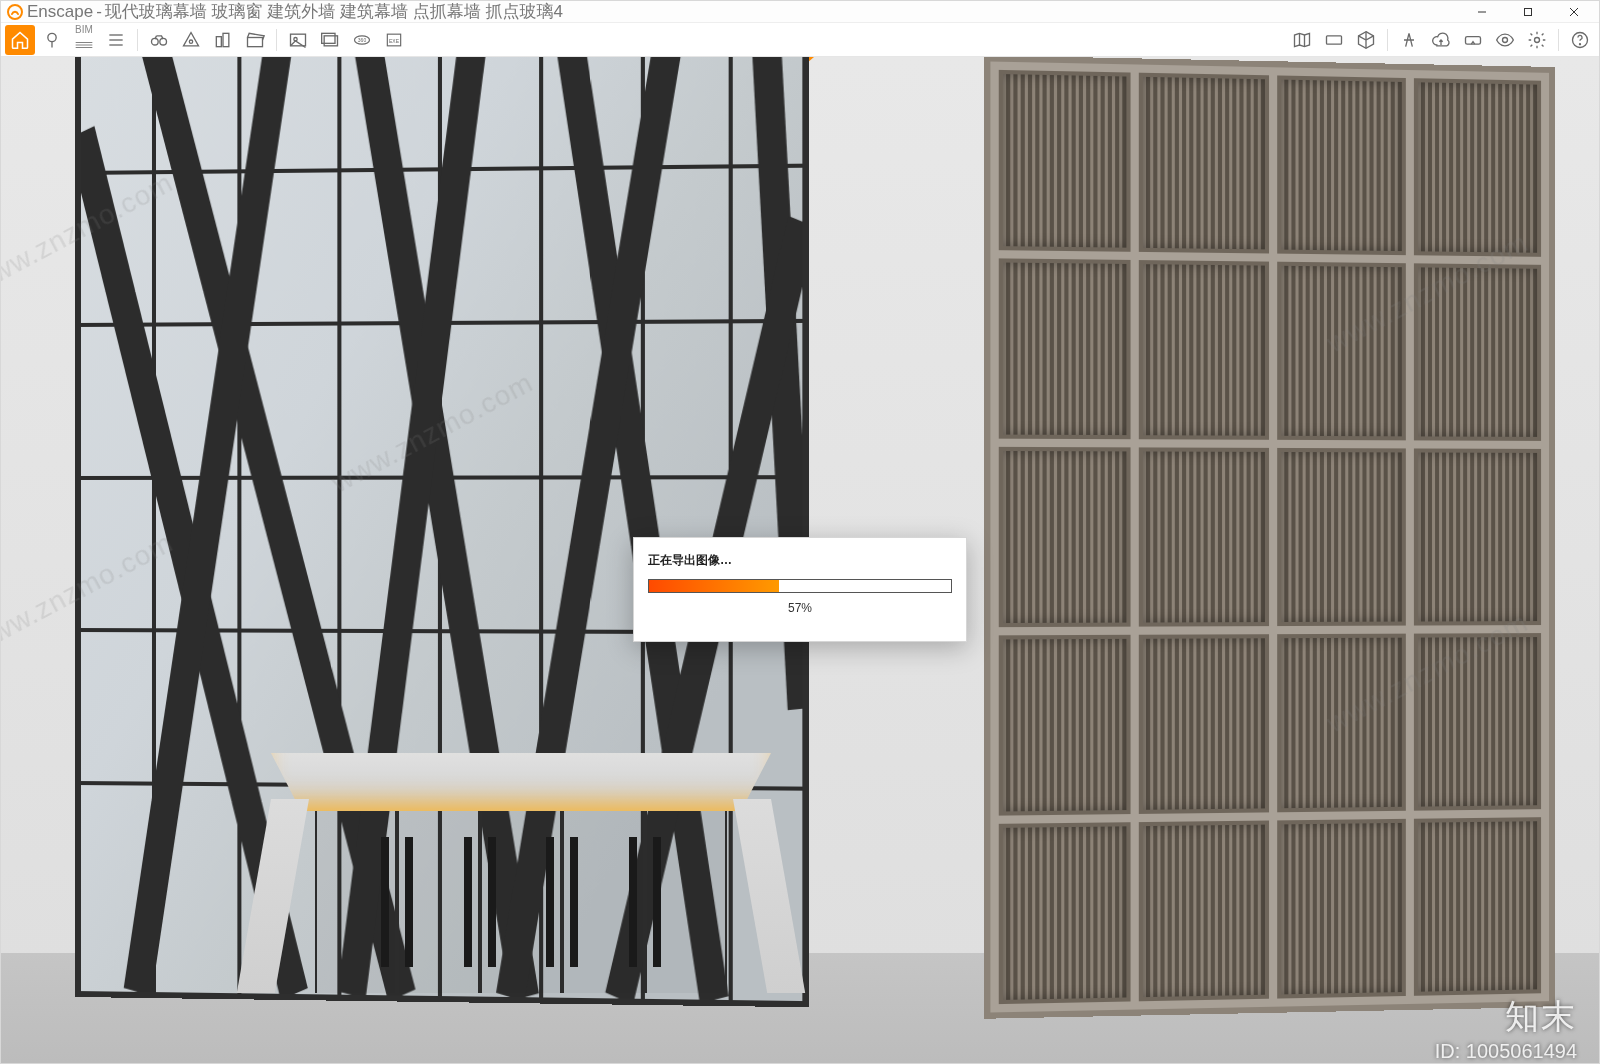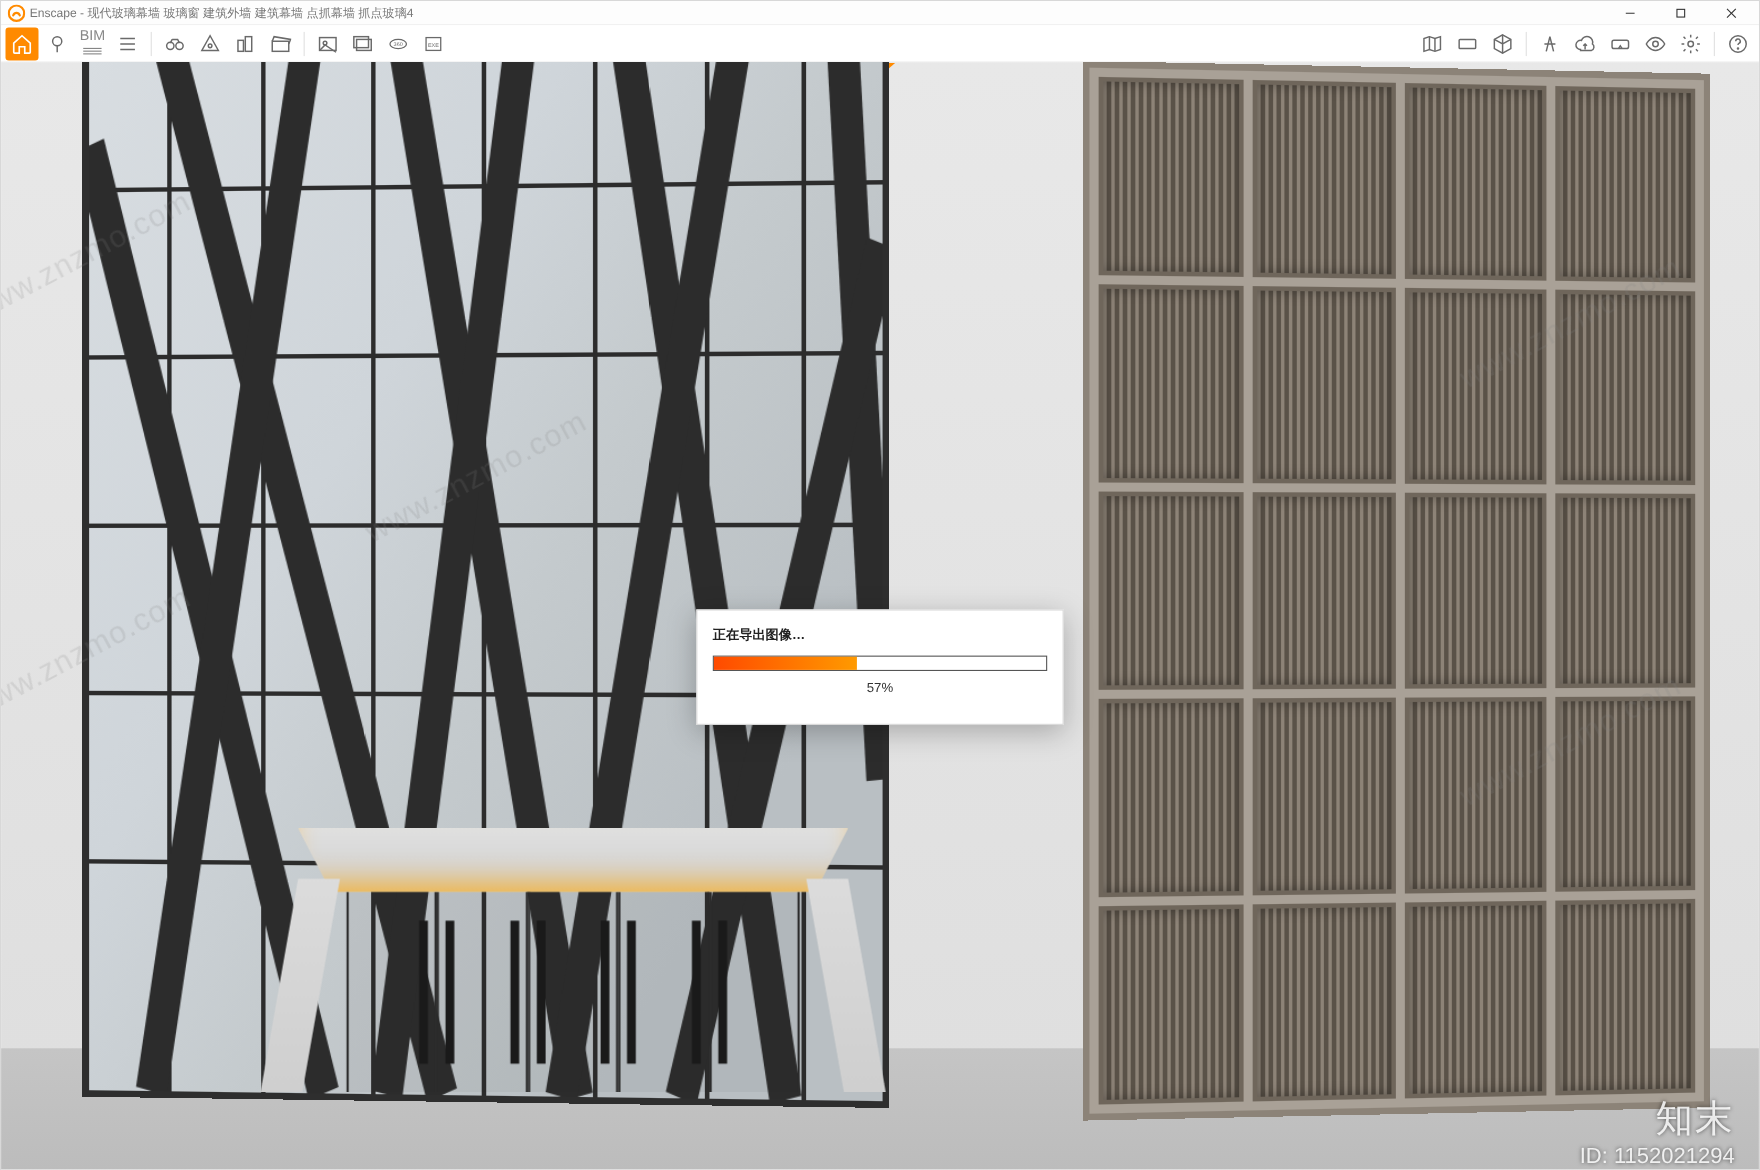--- a/index.html
+++ b/index.html
@@ -1,35 +1,35 @@
 <!DOCTYPE html>
 <html><head>
 <meta charset="utf-8">
 <style>
   * { box-sizing: border-box; margin: 0; padding: 0; }
   html, body { width: 1600px; height: 1064px; overflow: hidden; font-family: "Segoe UI", "Microsoft YaHei", Arial, sans-serif; background: #fff; }
   .window { width: 1600px; height: 1064px; display: flex; flex-direction: column; border: 1px solid #d8d8d8; }
 
   
-  .titlebar { height: 22px; display: flex; align-items: center; background: #fdfdfd; padding: 0 2px; font-size: 11px; color: #777; border-bottom: 1px solid #eee; }
+  .titlebar { height: 22px; display: flex; align-items: center; background: #fdfdfd; padding: 0 2px; font-size: 17px; color: #777; border-bottom: 1px solid #eee; }
   .titlebar .app-icon { width: 16px; height: 16px; margin: 0 4px; }
   .titlebar .title-text { flex: 0 0 auto; }
   .titlebar .spacer { flex: 1; }
   .titlebar .win-btn { width: 46px; height: 22px; display: flex; align-items: center; justify-content: center; color: #333; }
 
   
   .toolbar-row { height: 34px; display: flex; align-items: center; background: #fff; padding: 0 4px; border-bottom: 1px solid #e6e6e6; }
   .tool-left, .tool-right { display: flex; align-items: center; gap: 2px; }
   .tool-left { flex: 0 0 auto; }
   .tool-spacer { flex: 1; }
   .tool-btn { width: 30px; height: 30px; display: flex; align-items: center; justify-content: center; border-radius: 3px; color: #6a6a6a; }
   .tool-btn.accent { background: #ff8a00; color: #fff; }
   .tool-btn svg { width: 20px; height: 20px; }
   .tool-sep { width: 1px; height: 22px; background: #e0e0e0; margin: 0 4px; }
-  .bim-label { font-size: 13px; color: #888; text-align: center; line-height: 1; }
+  .bim-label { font-size: 10px; color: #888; text-align: center; line-height: 1; }
 
   
   .viewport { flex: 1; position: relative; overflow: hidden; background: linear-gradient(#e8e8e8, #e4e4e4 40%, #dedede); }
   .floor { position: absolute; left: 0; right: 0; bottom: 0; height: 110px; background: linear-gradient(#c5c5c5, #bcbcbc); }
 
   
   .facade-left { position: absolute; left: 74px; top: -20px; width: 720px; height: 960px;
     background: linear-gradient(120deg, #d8dde1 0%, #cfd5da 35%, #c4cacd 55%, #b9bfc3 80%);
     border: 6px solid #2e2e2e; border-top: none;
     transform: perspective(2400px) rotateY(-4deg); transform-origin: left center;
@@ -76,21 +76,21 @@
   .wm1 { left: -40px; top: 160px; }
   .wm2 { left: -40px; top: 520px; }
   .wm3 { left: 320px; top: 360px; }
   .wm4 { right: 60px; top: 600px; }
   .wm5 { right: 60px; top: 220px; }
   .wm-br { position: absolute; right: 22px; bottom: 0; text-align: right; color: rgba(255,255,255,0.85); text-shadow: 0 0 4px rgba(0,0,0,0.6); }
   .wm-br .brand { font-size: 34px; font-weight: 300; letter-spacing: 2px; }
   .wm-br .idline { font-size: 20px; font-weight: 500; }
 
   
-  .dialog { position: absolute; left: 50%; top: 497px; transform: translateX(-50%); width: 334px; background: #fff; box-shadow: 0 6px 24px rgba(0,0,0,0.25); border: 1px solid #d6d6d6; padding: 14px 14px 10px 14px; }
+  .dialog { position: absolute; left: 50%; top: 480px; transform: translateX(-50%); width: 334px; background: #fff; box-shadow: 0 6px 24px rgba(0,0,0,0.25); border: 1px solid #d6d6d6; padding: 14px 14px 10px 14px; }
   .dialog .dlg-title { font-size: 12px; font-weight: 600; color: #222; margin-bottom: 10px; }
   .dialog .progress-outer { width: 100%; height: 14px; border: 1px solid #555; background: #fff; position: relative; }
   .dialog .progress-fill { position: absolute; left: 0; top: 0; bottom: 0; background: linear-gradient(90deg, #ff4a00, #ff9a00); }
   .dialog .pct { text-align: center; font-size: 12px; color: #333; margin: 8px 0 16px 0; }
   .dialog .dlg-actions { display: flex; justify-content: flex-end; }
   .dialog .btn-cancel { font-size: 12px; color: #333; padding: 3px 6px; background: transparent; border: none; cursor: pointer; }
 </style>
 </head>
 <body>
 
@@ -397,21 +397,21 @@
         </div>
     </div>
 
     <div class="wm-side wm1">www.znzmo.com</div>
     <div class="wm-side wm2">www.znzmo.com</div>
     <div class="wm-side wm3">www.znzmo.com</div>
     <div class="wm-side wm4">www.znzmo.com</div>
     <div class="wm-side wm5">www.znzmo.com</div>
     <div class="wm-br">
       <div class="brand">知末</div>
-      <div class="idline">ID: 1152021294</div>
+      <div class="idline">ID: 1005061494</div>
     </div>
 
     <div class="dialog">
       <div class="dlg-title">正在导出图像…</div>
       <div class="progress-outer">
         <div class="progress-fill" style="width:43%"></div>
       </div>
       <div class="pct">57%</div>
     </div>
 

